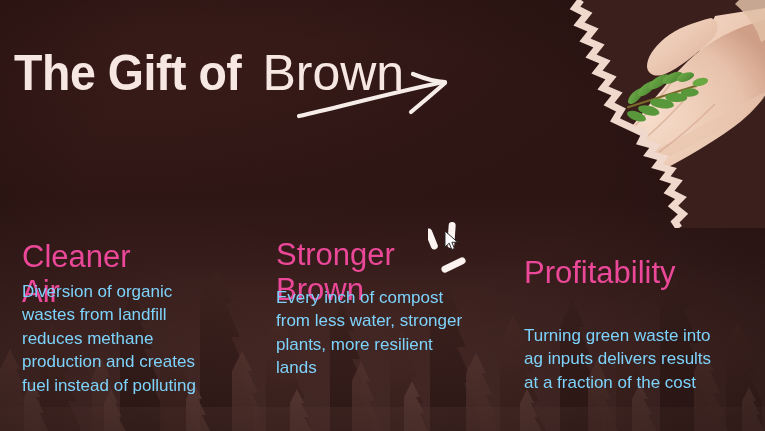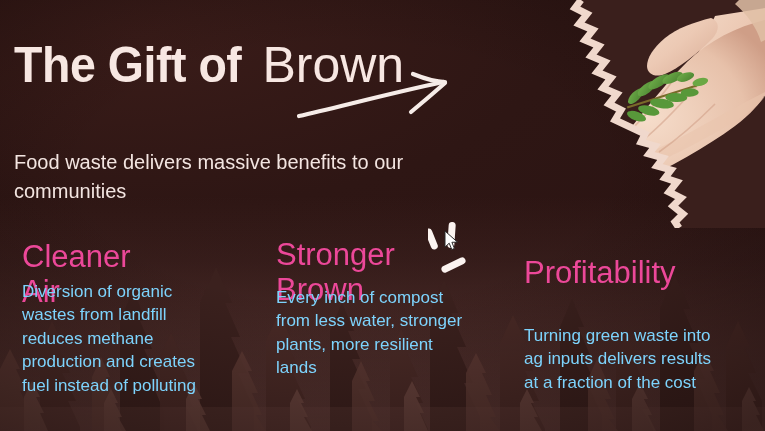--- a/index.html
+++ b/index.html
@@ -56,21 +56,21 @@
     height: 228px;
     overflow: hidden;
   }
   .photo-inner { position: absolute; inset: 0; }
   .photo svg { display:block; width:100%; height:100%; }
 
   
   .title {
     position: absolute;
     left: 14px;
-    top: 40px;
+    top: 48px;
     white-space: nowrap;
     line-height: 1;
     text-align: center;
   }
   .title .t-bold {
     font-family: "Liberation Sans Narrow", "Liberation Sans", sans-serif;
     font-weight: 700;
     font-size: 50px;
     color: #f7e7e2;
     letter-spacing: -0.5px;
@@ -350,15 +350,14 @@
     <div class="col-head">Stronger
 Brown</div>
     <div class="col-body">Every inch of compost from less water, stronger plants, more resilient lands</div>
   </div>
 
   <div class="col" id="col-profit">
     <div class="col-head">Profitability</div>
     <div class="col-body">Turning green waste into ag inputs delivers results at a fraction of the cost</div>
   </div>
 
-  <div class="subtitle">Food waste delivers massive benefits to our communities</div>
 
 </div>
 
 </body></html>

